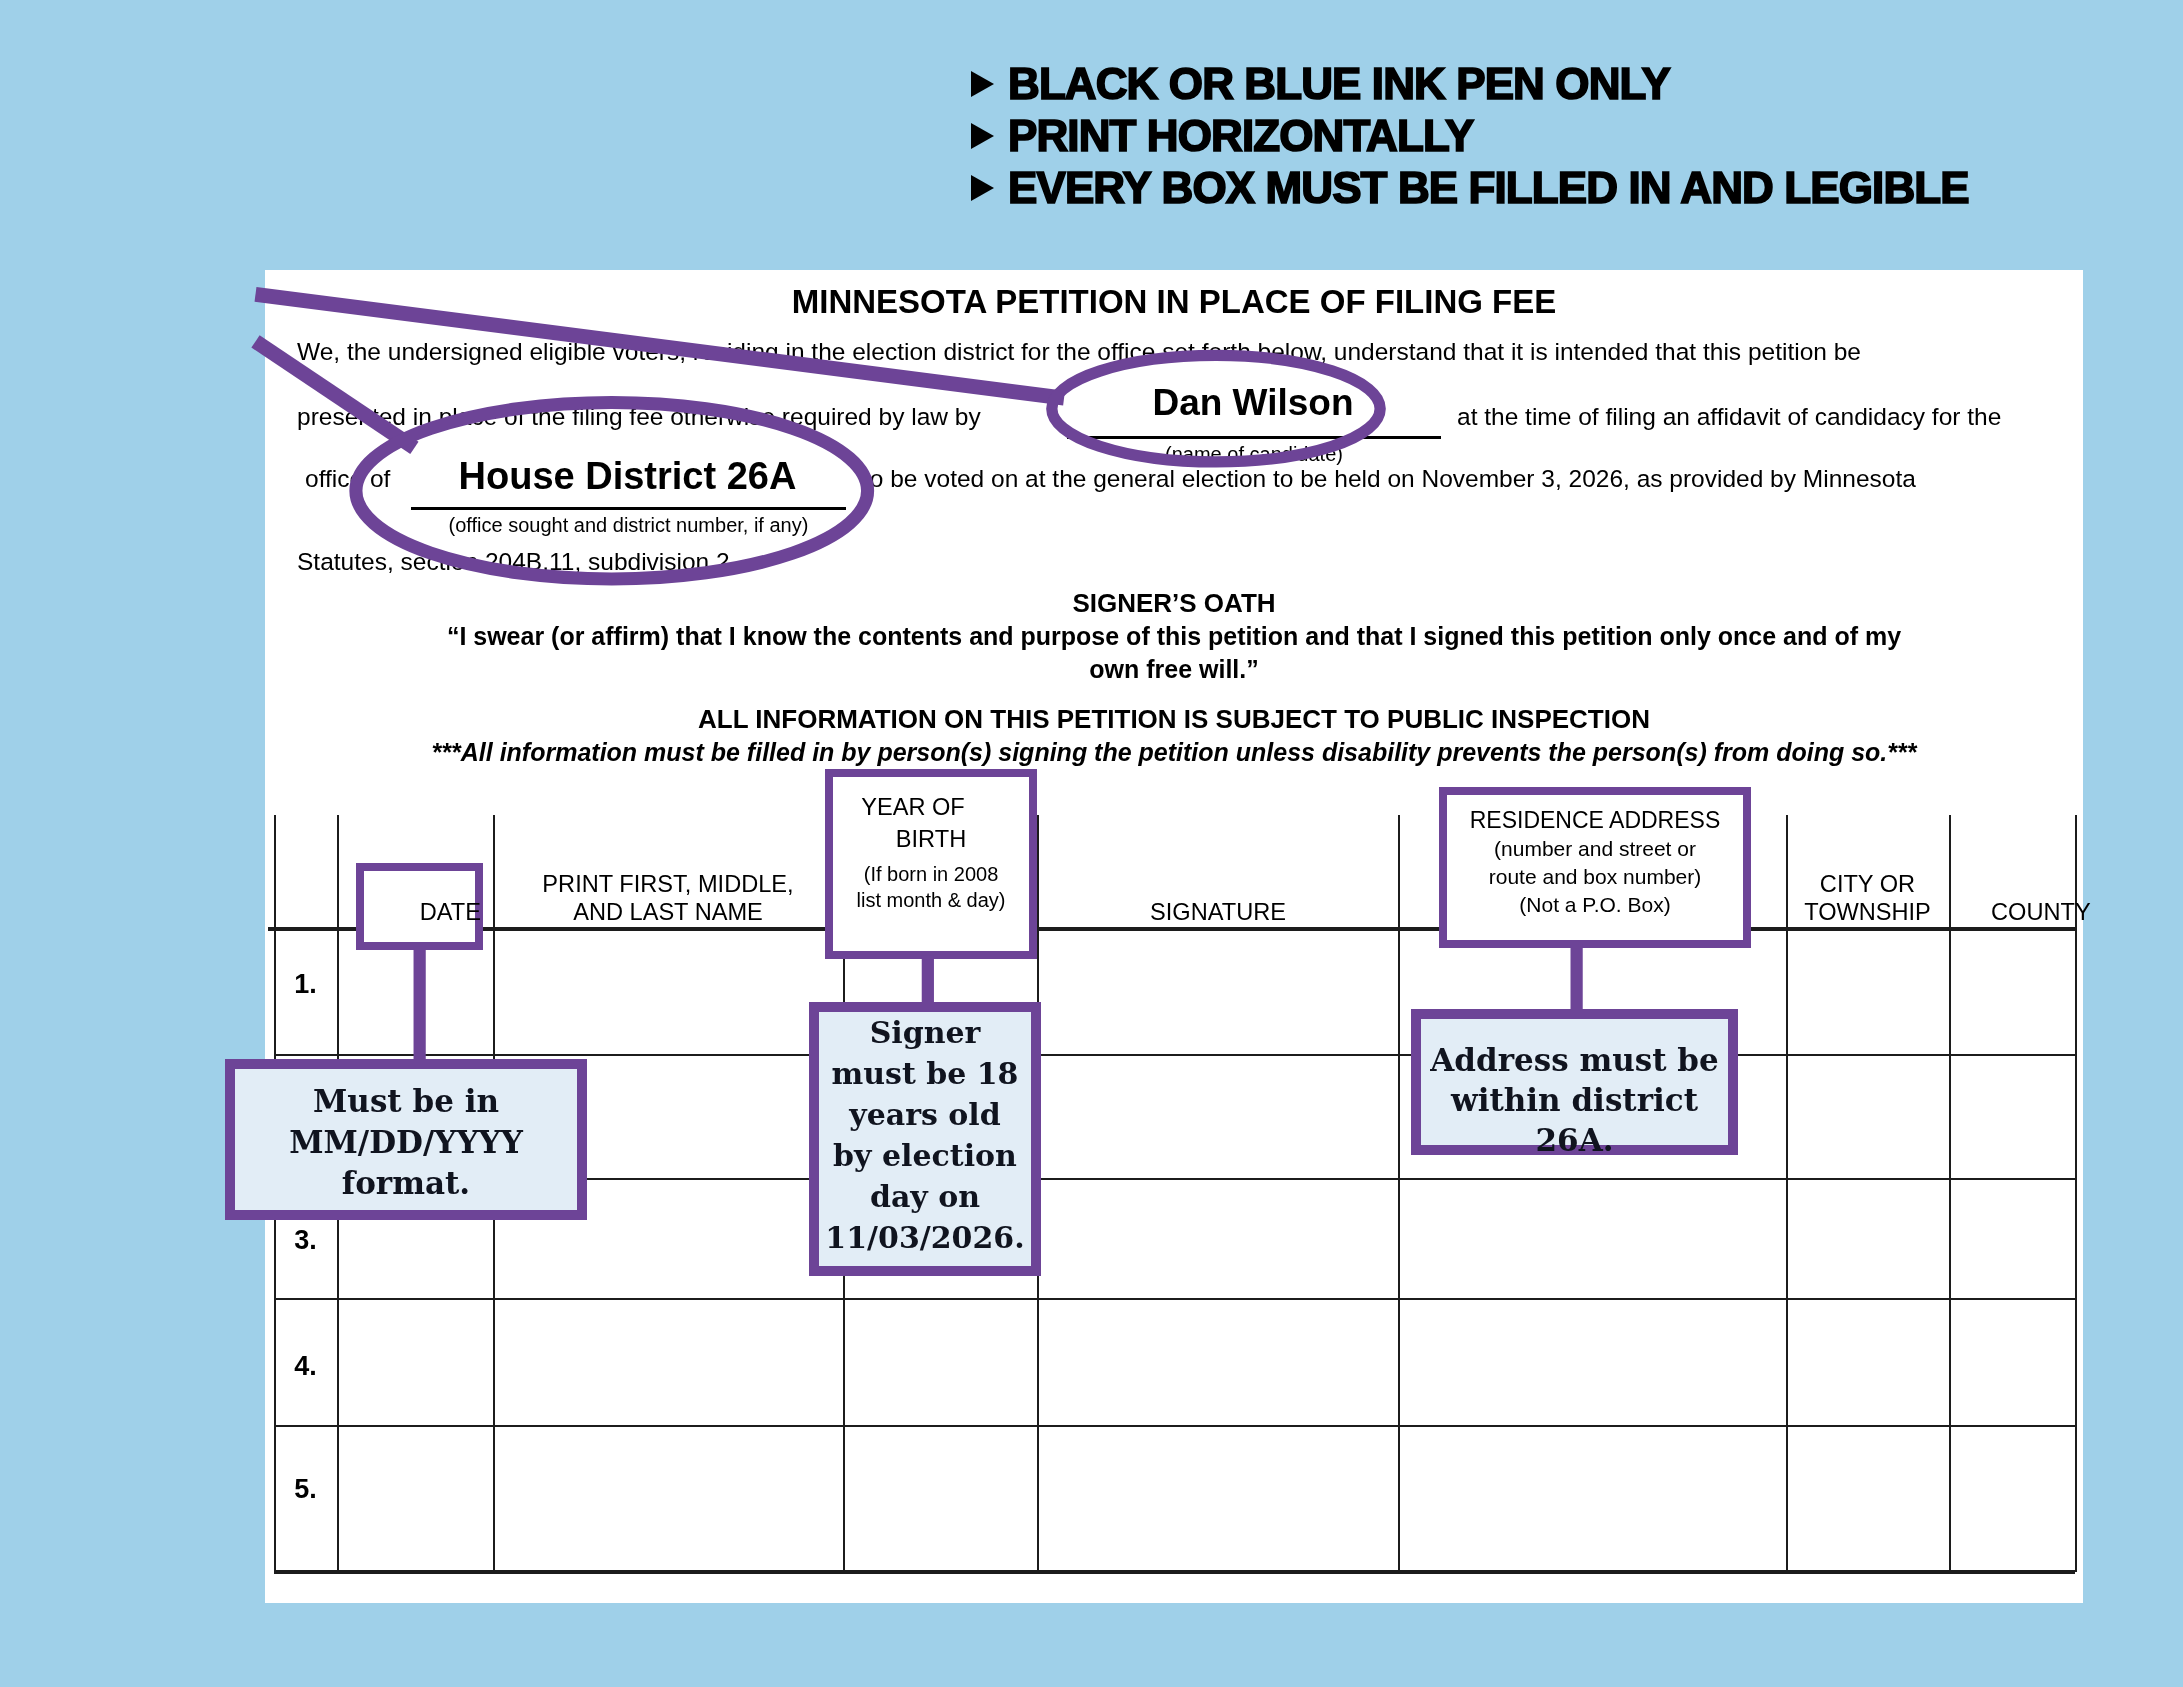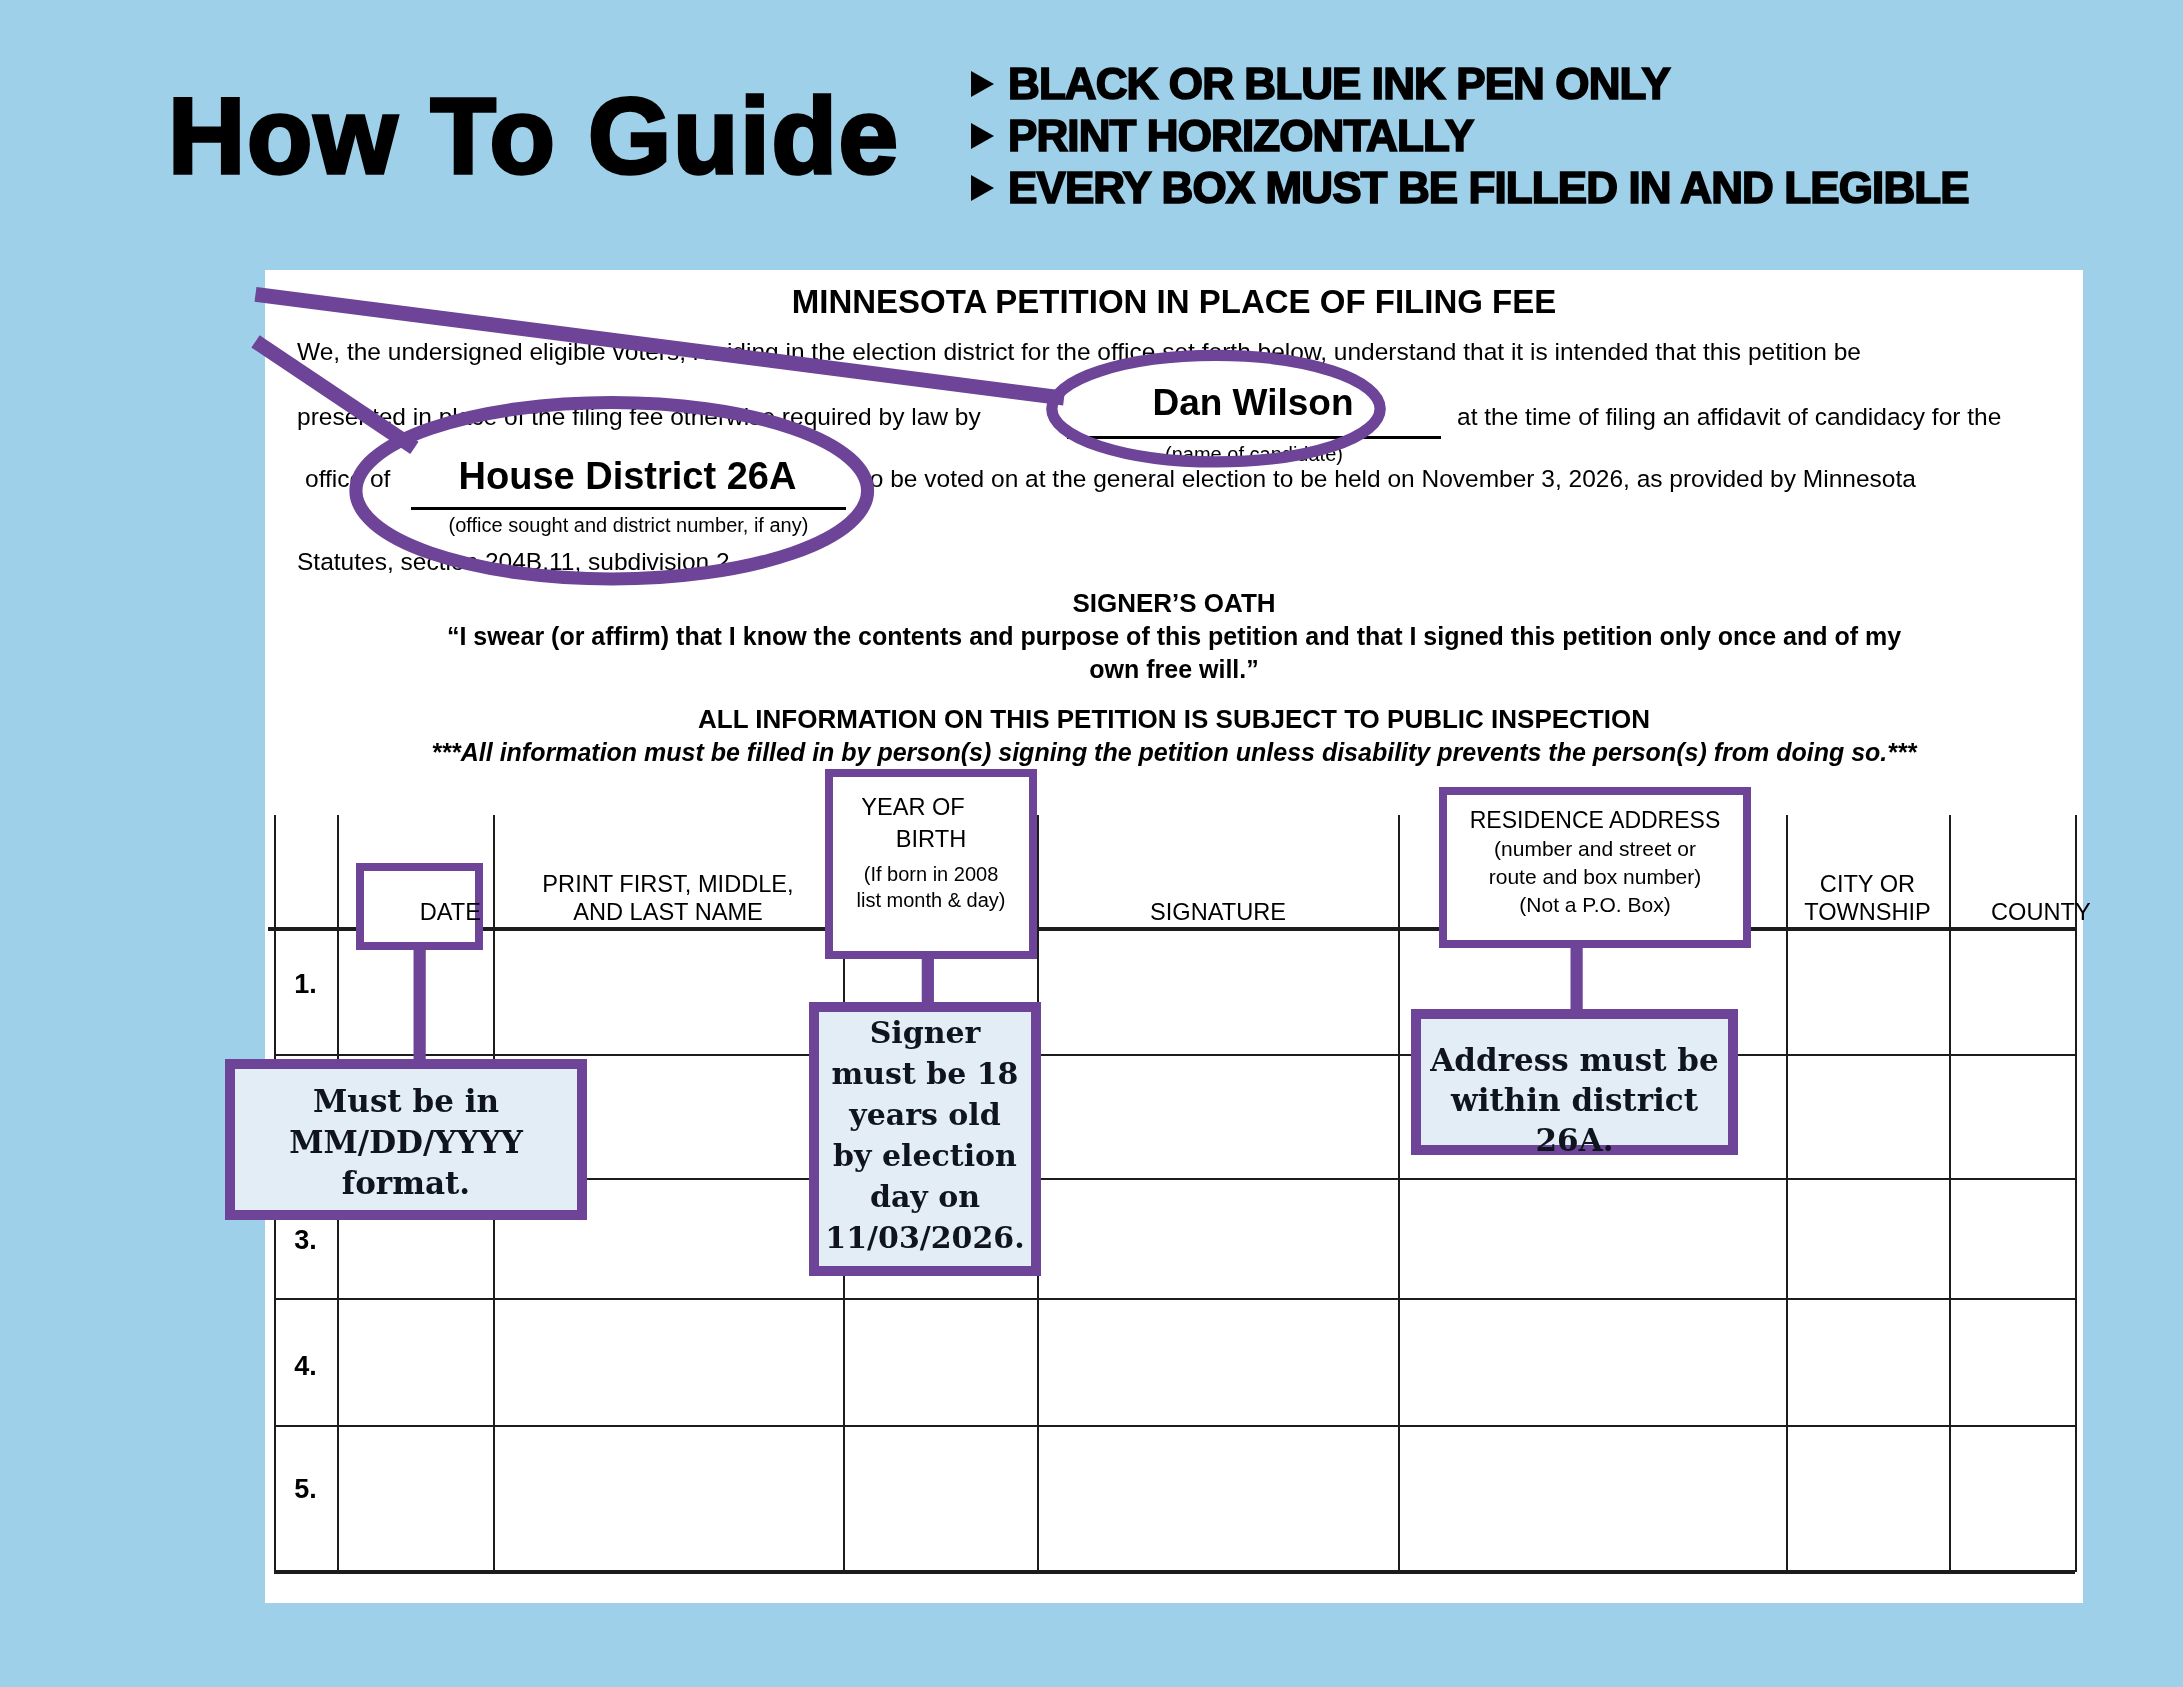--- a/index.html
+++ b/index.html
@@ -47,21 +47,20 @@
   .hdr-sm{font-size:20px;color:var(--ink);text-align:center;line-height:26px;white-space:nowrap;}
   .rownum{font-size:27px;font-weight:700;color:var(--ink);text-align:center;}
   .pbox{background:#ffffff;border:8.7px solid var(--purple);}
   .z1{z-index:10}.z2{z-index:20}.z3{z-index:30}.z4{z-index:40}.z5{z-index:50}
 </style>
 </head>
 <body>
 
 <div id="canvas">
 
-  <div class="abs howto-title" style="left:168px;top:79px;">How To Guide</div>
 
   <div class="abs" style="left:971px;top:58px;">
     <div class="bullet-row">
       <span class="tri"></span>
       <span class="bullet-text">BLACK OR BLUE INK PEN ONLY</span>
     </div>
     <div class="bullet-row">
       <span class="tri"></span>
       <span class="bullet-text">PRINT HORIZONTALLY</span>
     </div>

